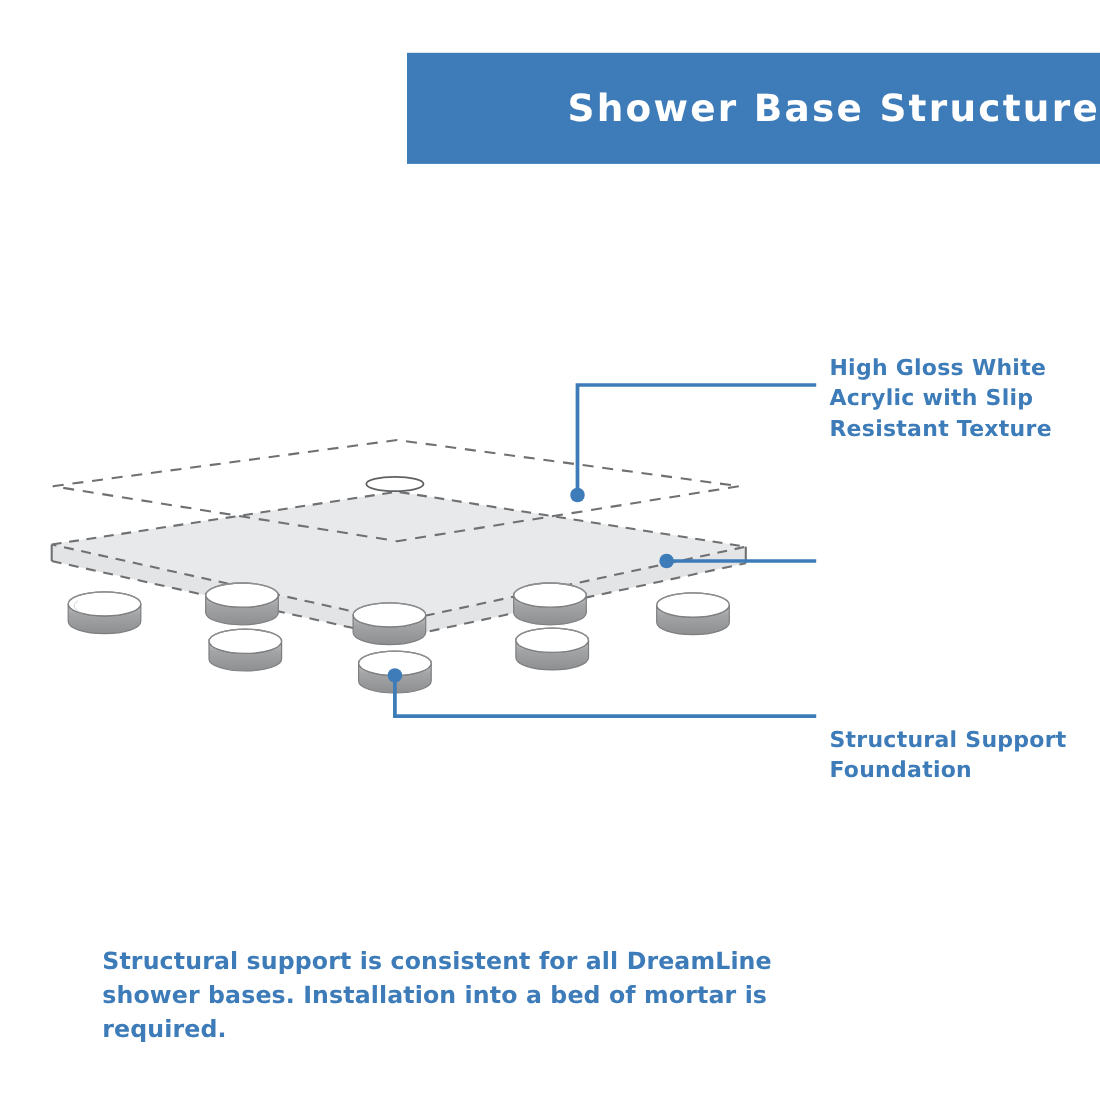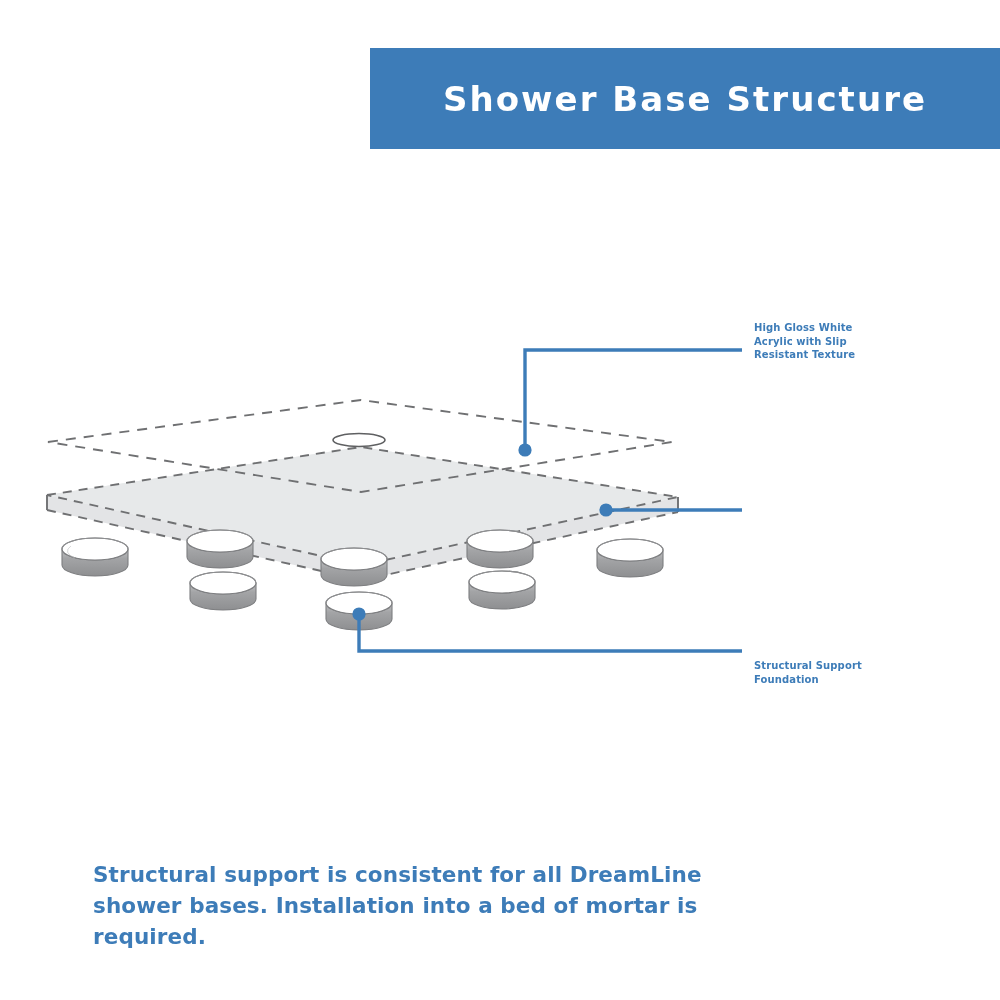--- a/index.html
+++ b/index.html
@@ -22,21 +22,21 @@
   
   #title-banner {
     position: absolute;
     left: 370px;
     top: 48px;
     width: 630px;
     height: 101px;
     background: var(--brand, #3d7cb8);
     display: flex;
     align-items: center;
-    justify-content: center;
+    justify-content: flex-end;
   }
   #title-text {
     color: #ffffff;
     font-family: "DejaVu Sans", sans-serif;
     font-size: 34px;
     font-weight: bold;
     letter-spacing: 0.06em;
     white-space: nowrap;
     line-height: 1;
   }
@@ -46,21 +46,21 @@
     left: 0;
     top: 0;
     width: 1000px;
     height: 1000px;
   }
   
   .callout-label {
     position: absolute;
     color: var(--brand, #3d7cb8);
     font-family: "DejaVu Sans", sans-serif;
-    font-size: 10px;
+    font-size: 20px;
     font-weight: bold;
     line-height: 1.37;
     letter-spacing: 0.012em;
     white-space: pre-line;
   }
   #callout-1-label { left: 754px; top: 321px; }
   #callout-2-label { left: 754px; top: 491px; }
   #callout-3-label { left: 754px; top: 659px; }
 
   

